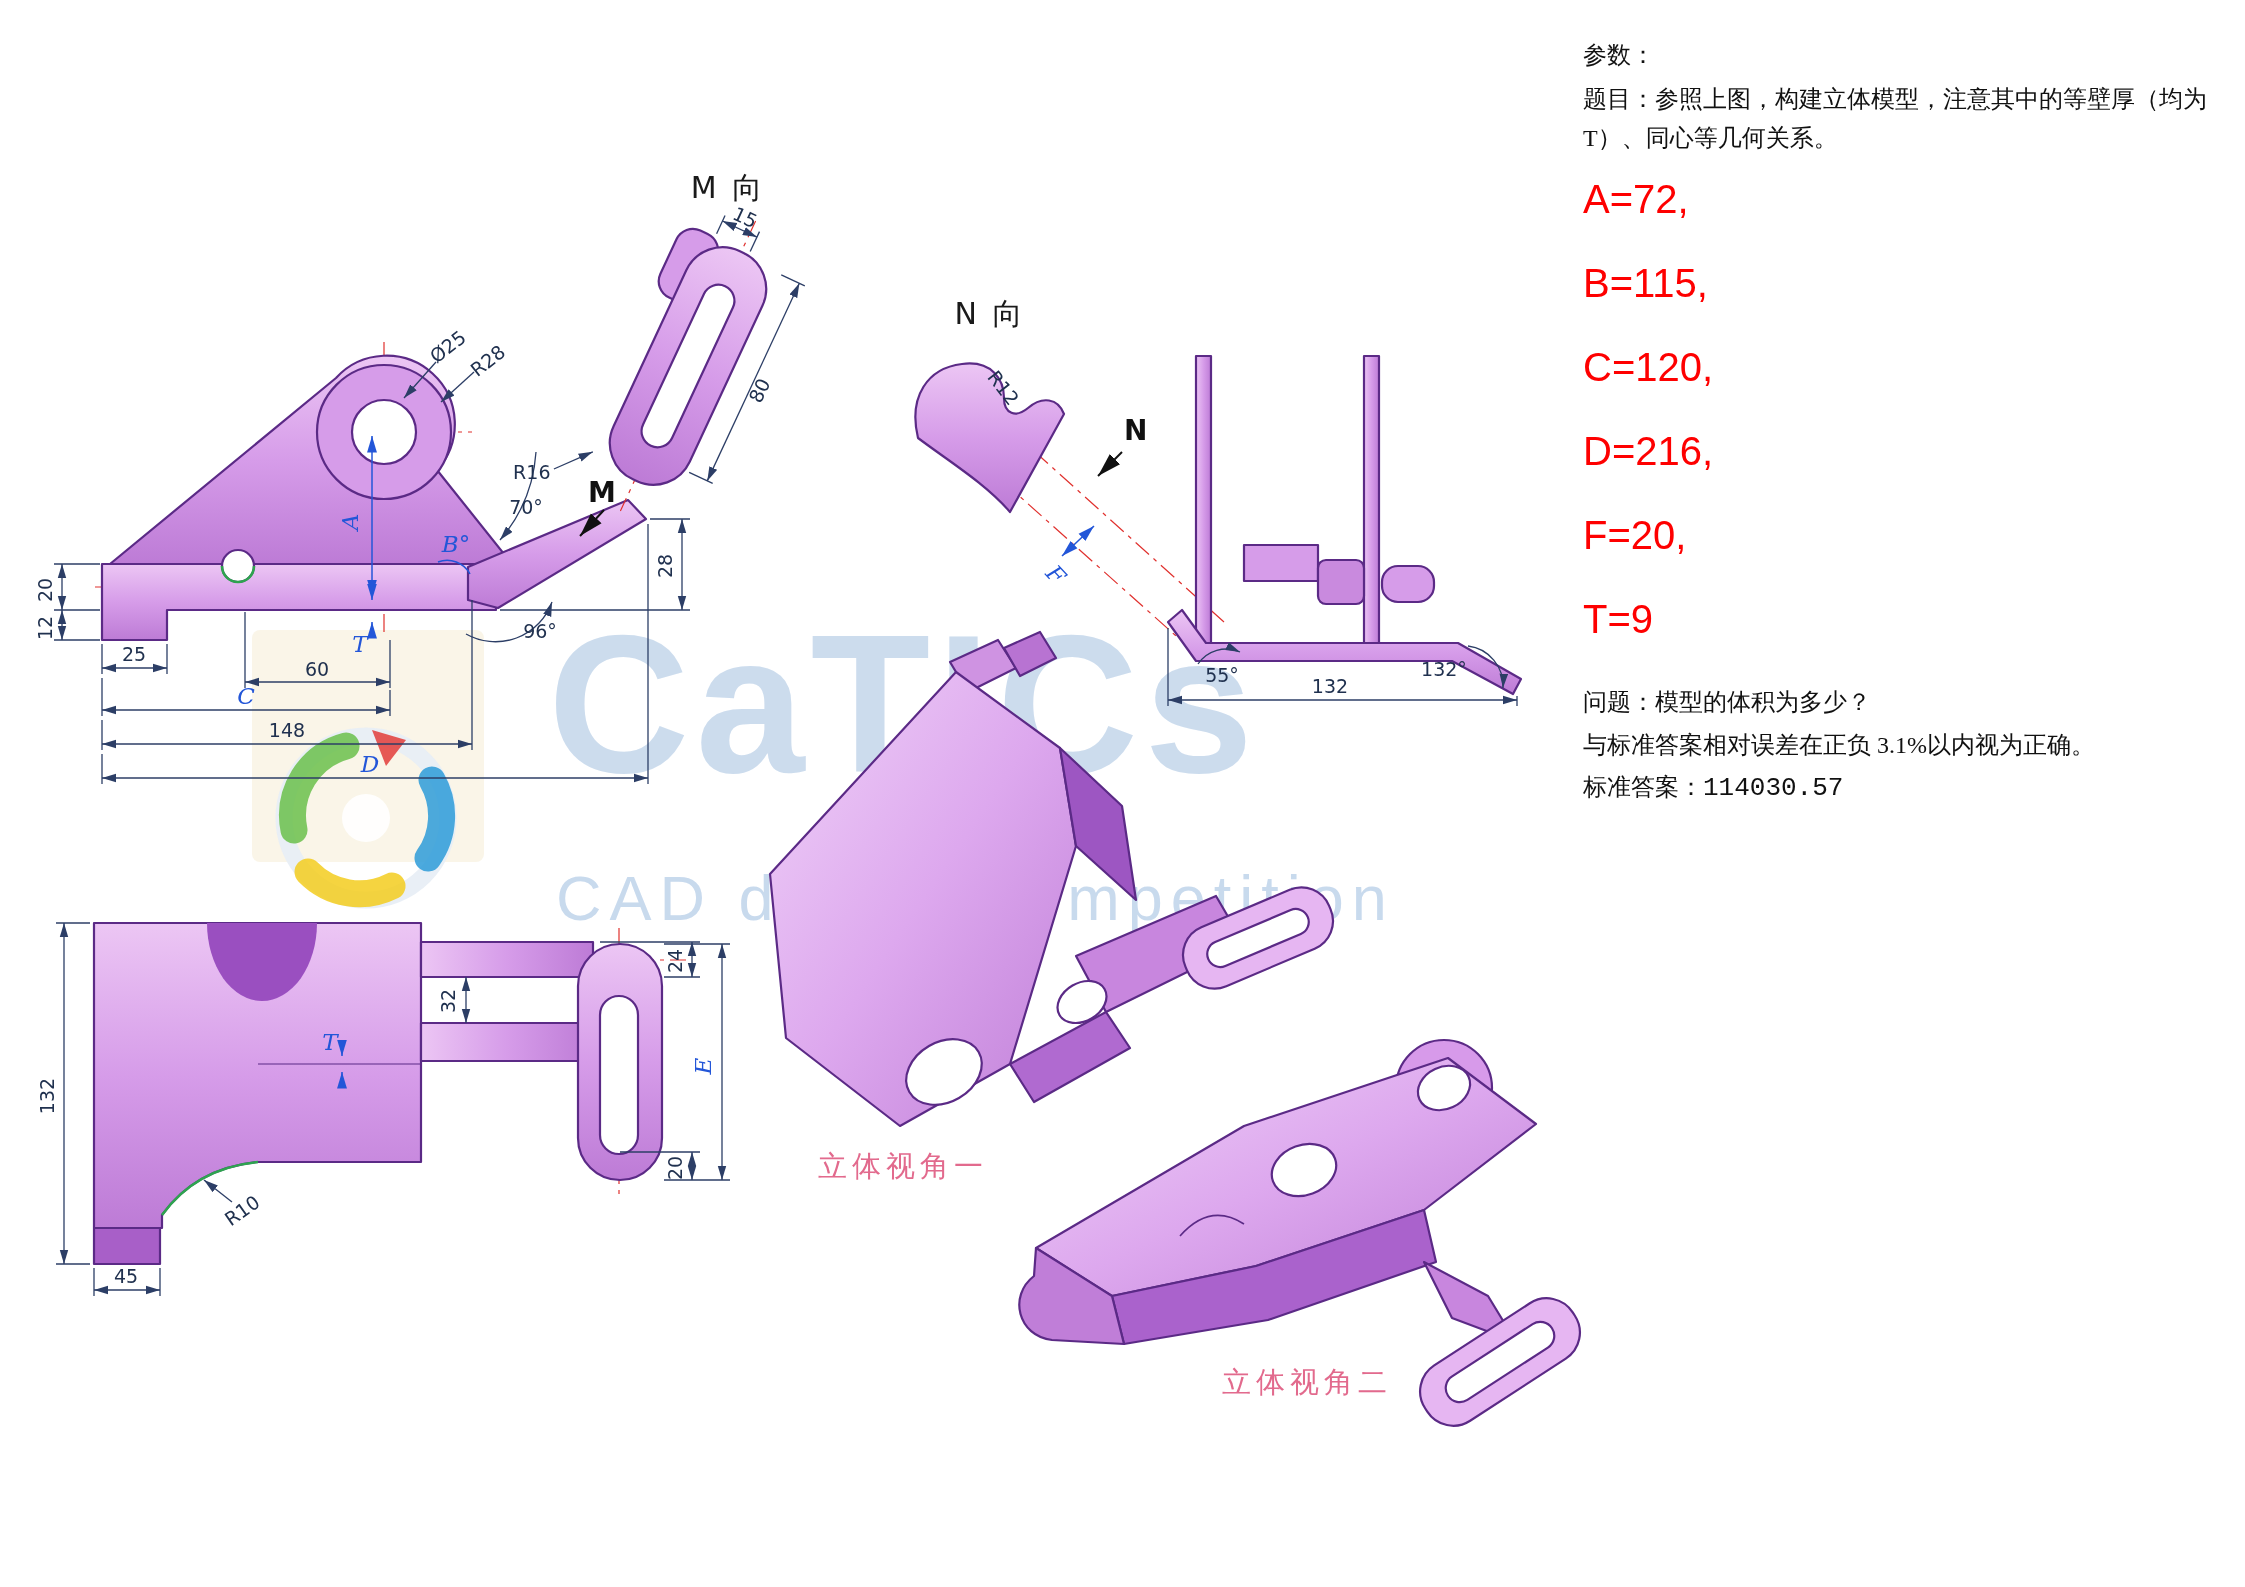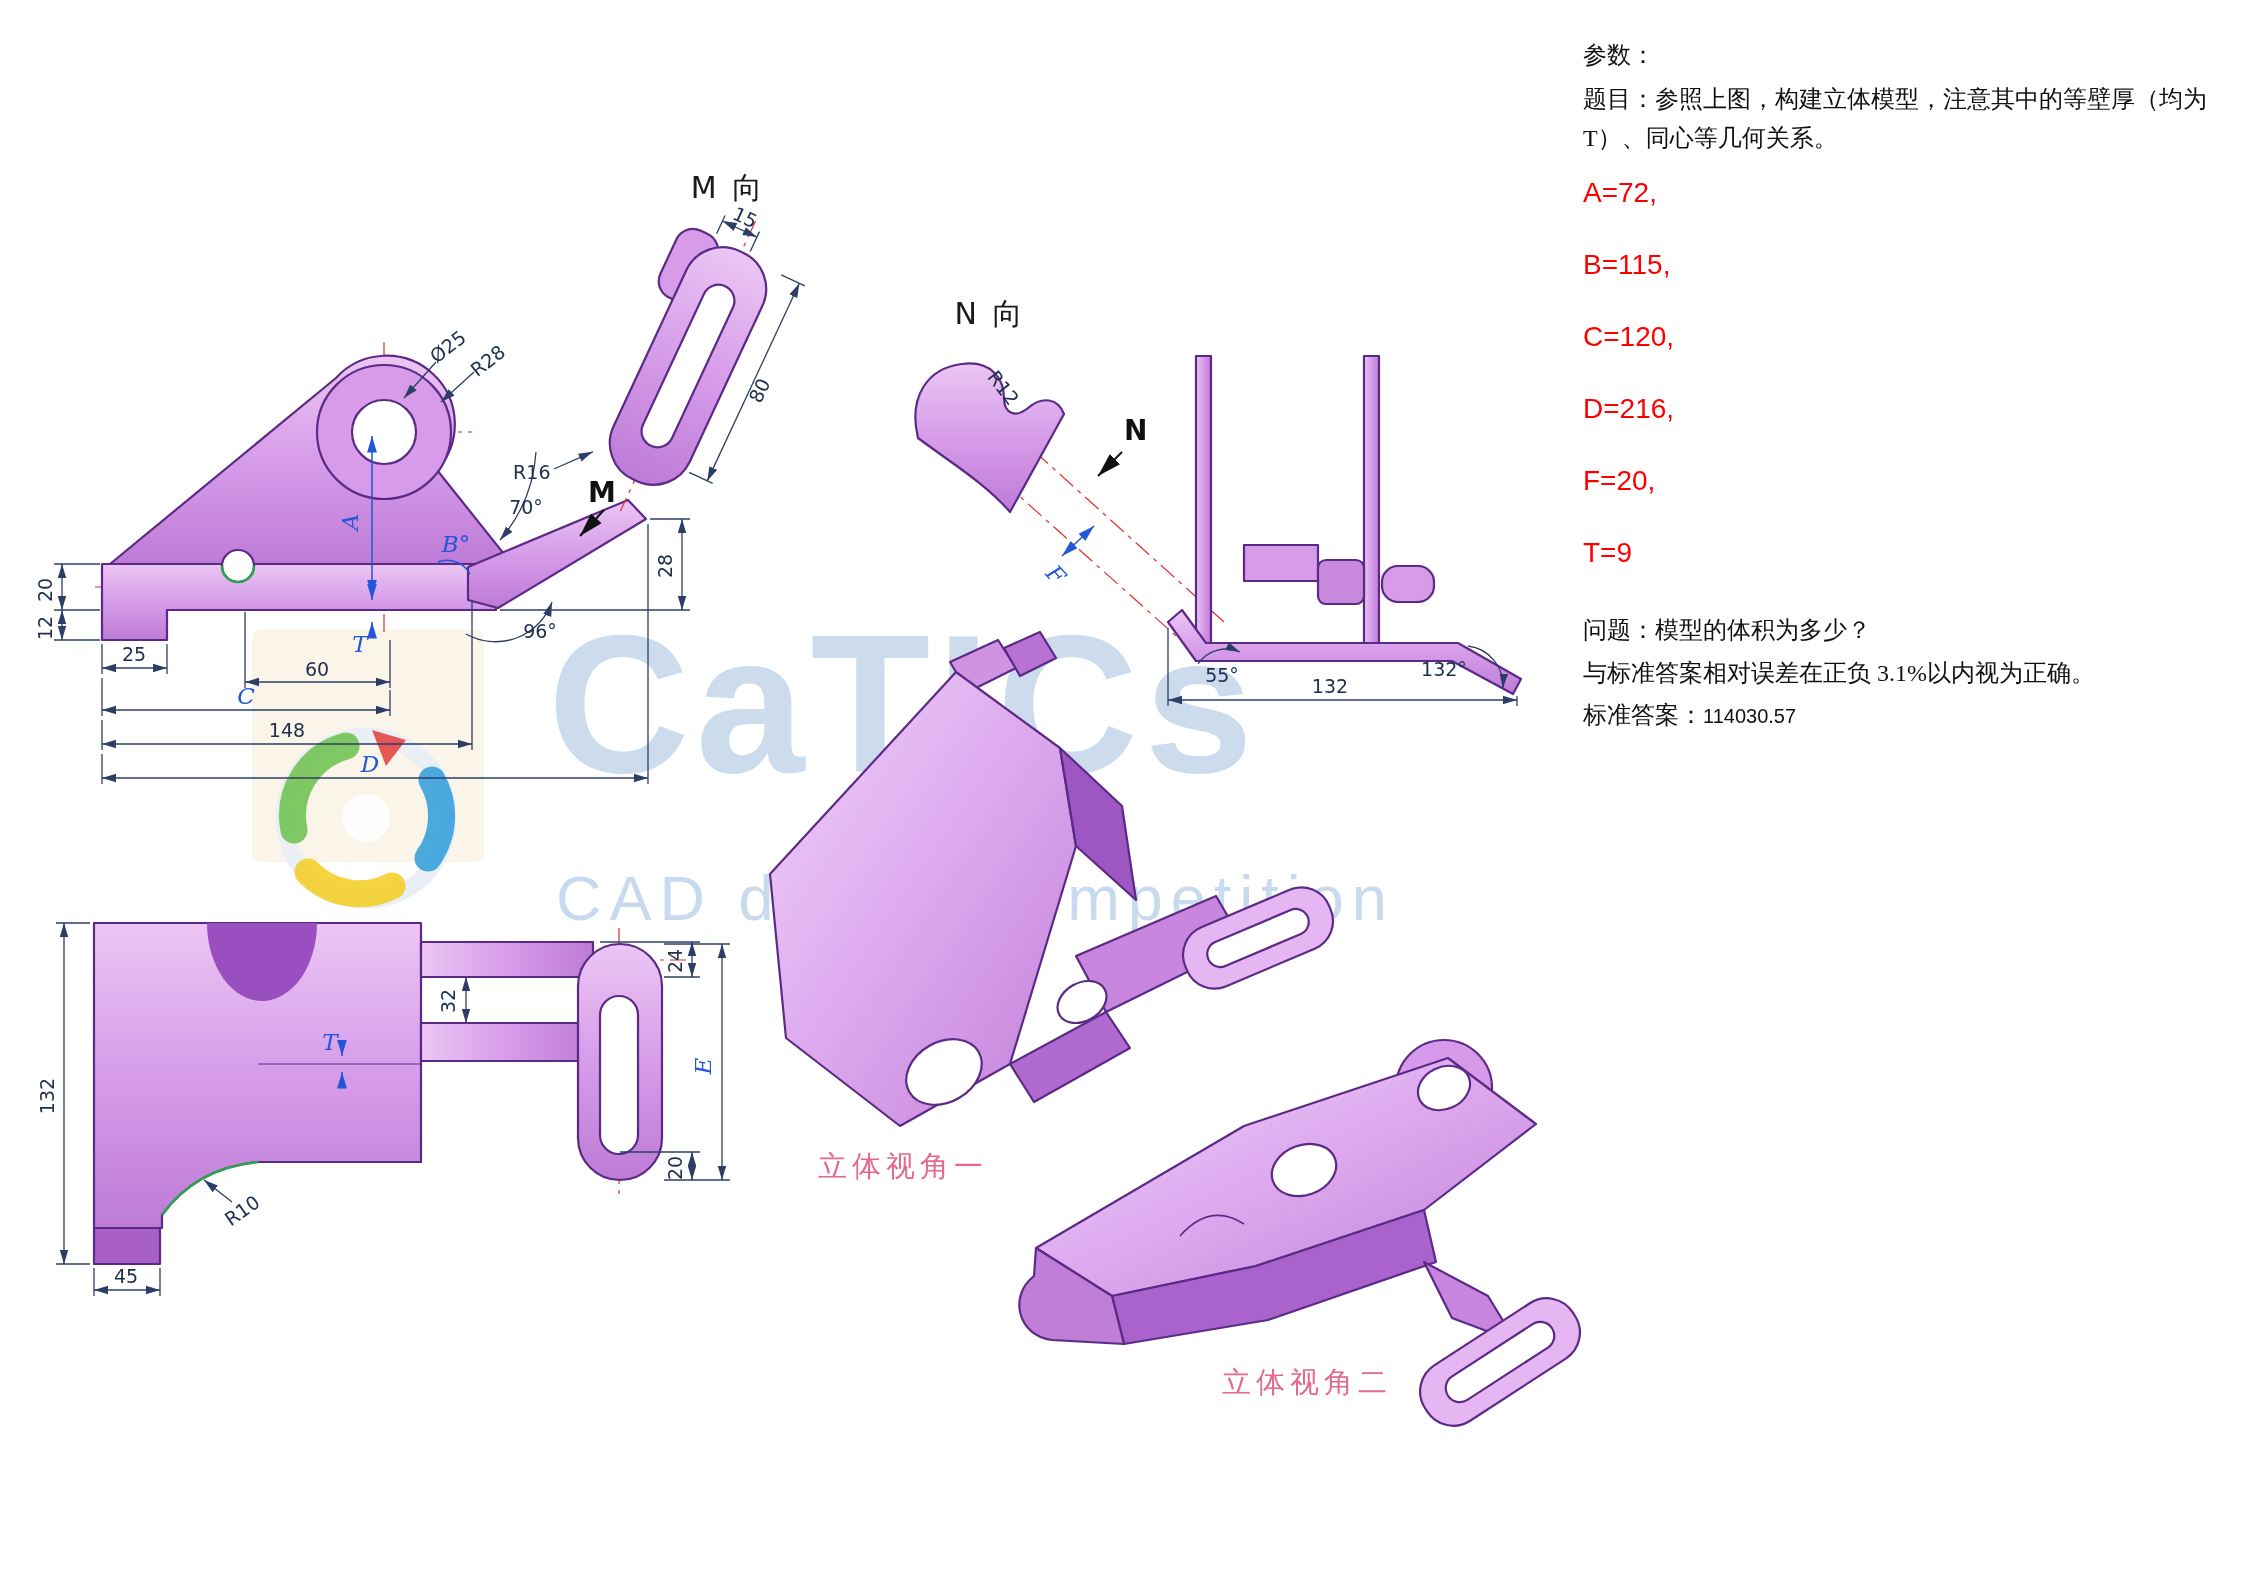--- a/index.html
+++ b/index.html
@@ -25,25 +25,25 @@
   text{user-select:none;}
   .dim{font-family:"DejaVu Sans",sans-serif;font-size:19px;fill:#20314f;}
   .dimB{font-family:"DejaVu Serif",serif;font-style:italic;font-size:23px;fill:#2356d8;}
   .vlabel{font-family:"DejaVu Sans",sans-serif;font-size:30px;fill:#1a1a1a;letter-spacing:3px;}
   .vmark{font-family:"DejaVu Sans",sans-serif;font-size:28px;font-weight:bold;fill:#111;}
   .isolabel{font-family:"DejaVu Sans",sans-serif;font-size:29px;fill:#e26a8d;letter-spacing:5px;}
   
   .panel{position:absolute;left:1583px;top:36px;width:640px;z-index:3;color:#111;}
   .prob{font-family:"Liberation Serif",serif;font-size:24px;line-height:1.6;margin:0 0 6px 0;}
   .params{margin-top:22px;}
-  .param{color:#fe0000;font-size:28px;font-family:"Liberation Sans",sans-serif;
+  .param{color:#fe0000;font-size:40px;font-family:"Liberation Sans",sans-serif;
          margin-bottom:44px;line-height:1.0;}
   .q{margin-top:10px;}
   .small-gap{margin:0 0 4px 0;}
-  .num{font-family:Liberation Sans, sans-serif;font-size:20px;}
+  .num{font-family:Liberation Mono, monospace;font-size:26px;}
 </style>
 </head>
 <body>
 
 <div class="page">
 
   <div class="watermark">
     <div class="wm-square"></div>
     <div class="wm-brand">CaTICs</div>
     <div class="wm-sub">CAD digital competition</div>

